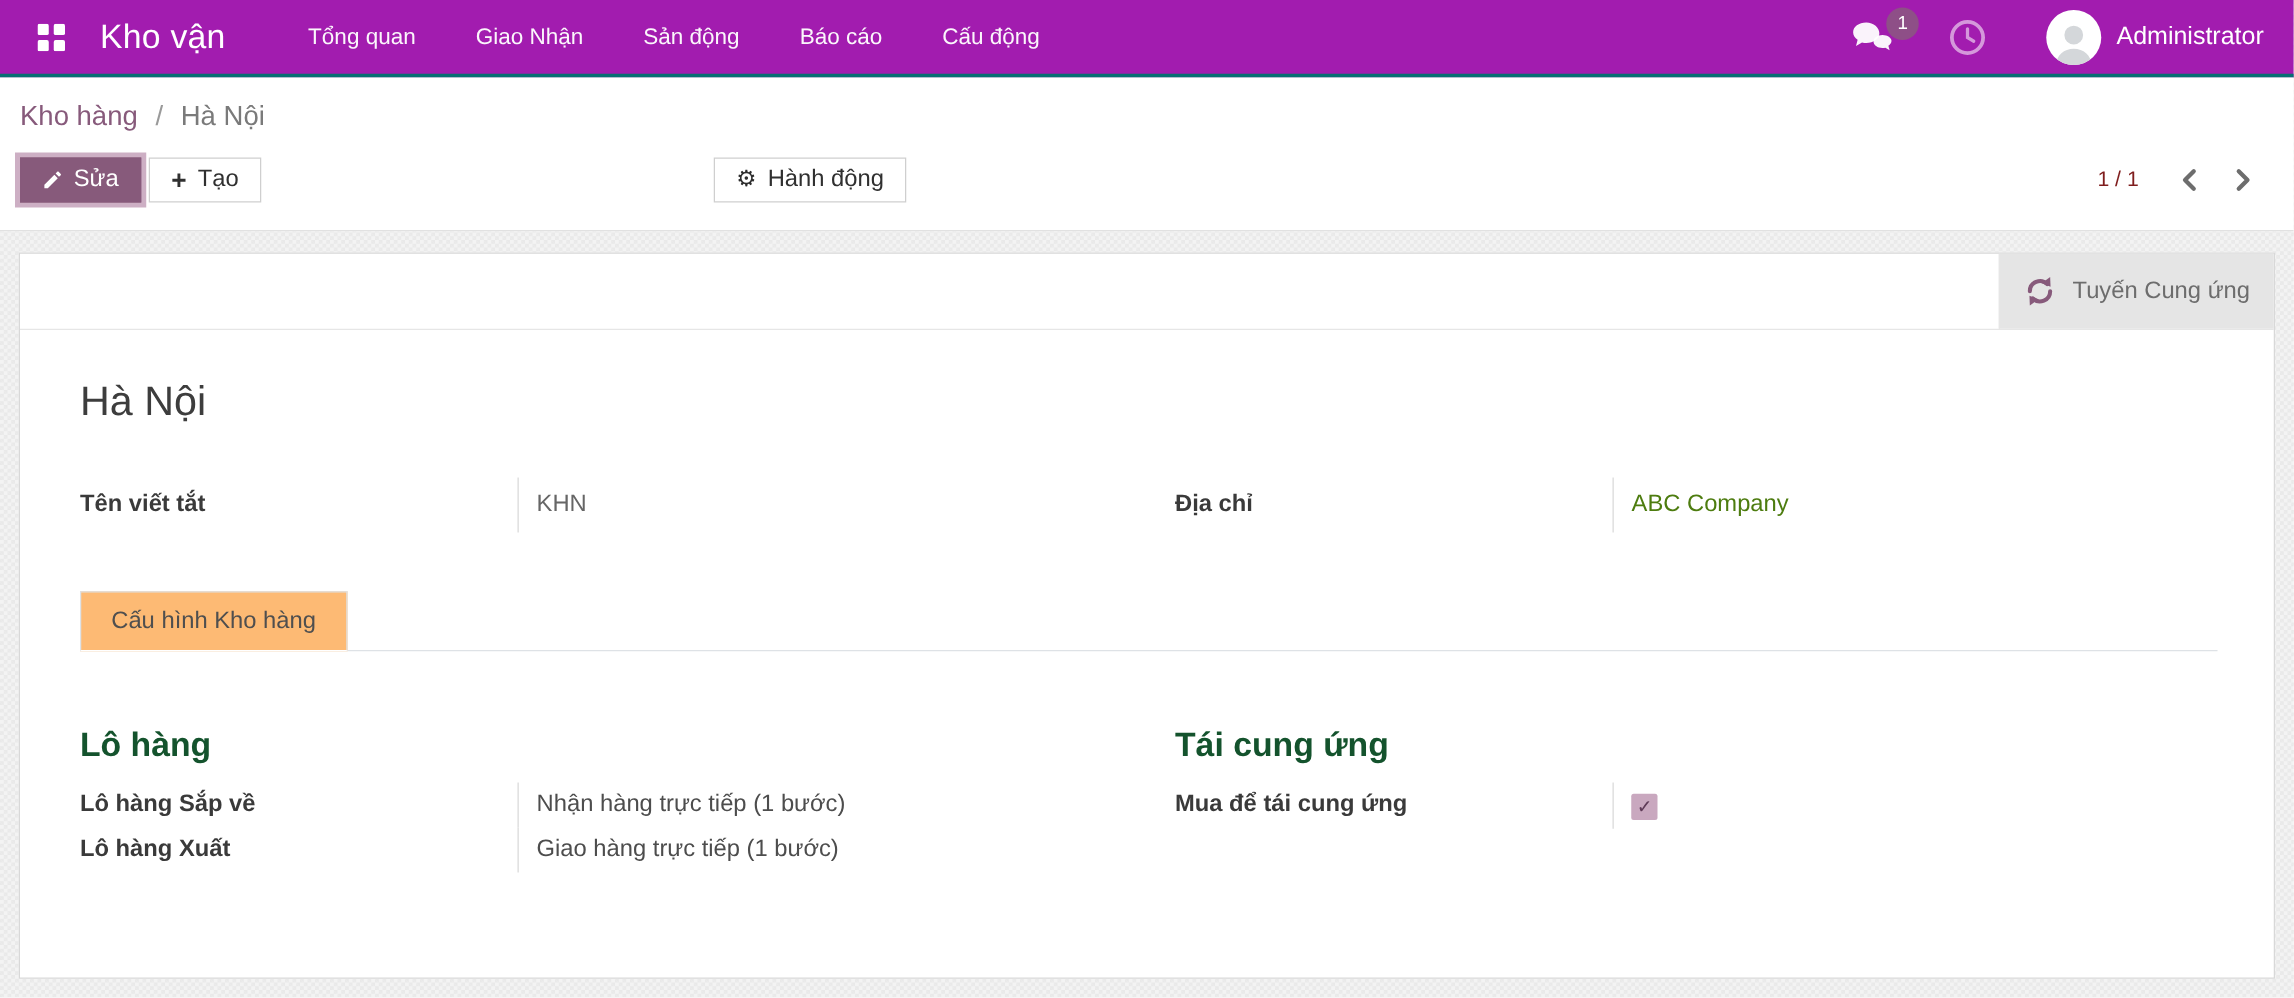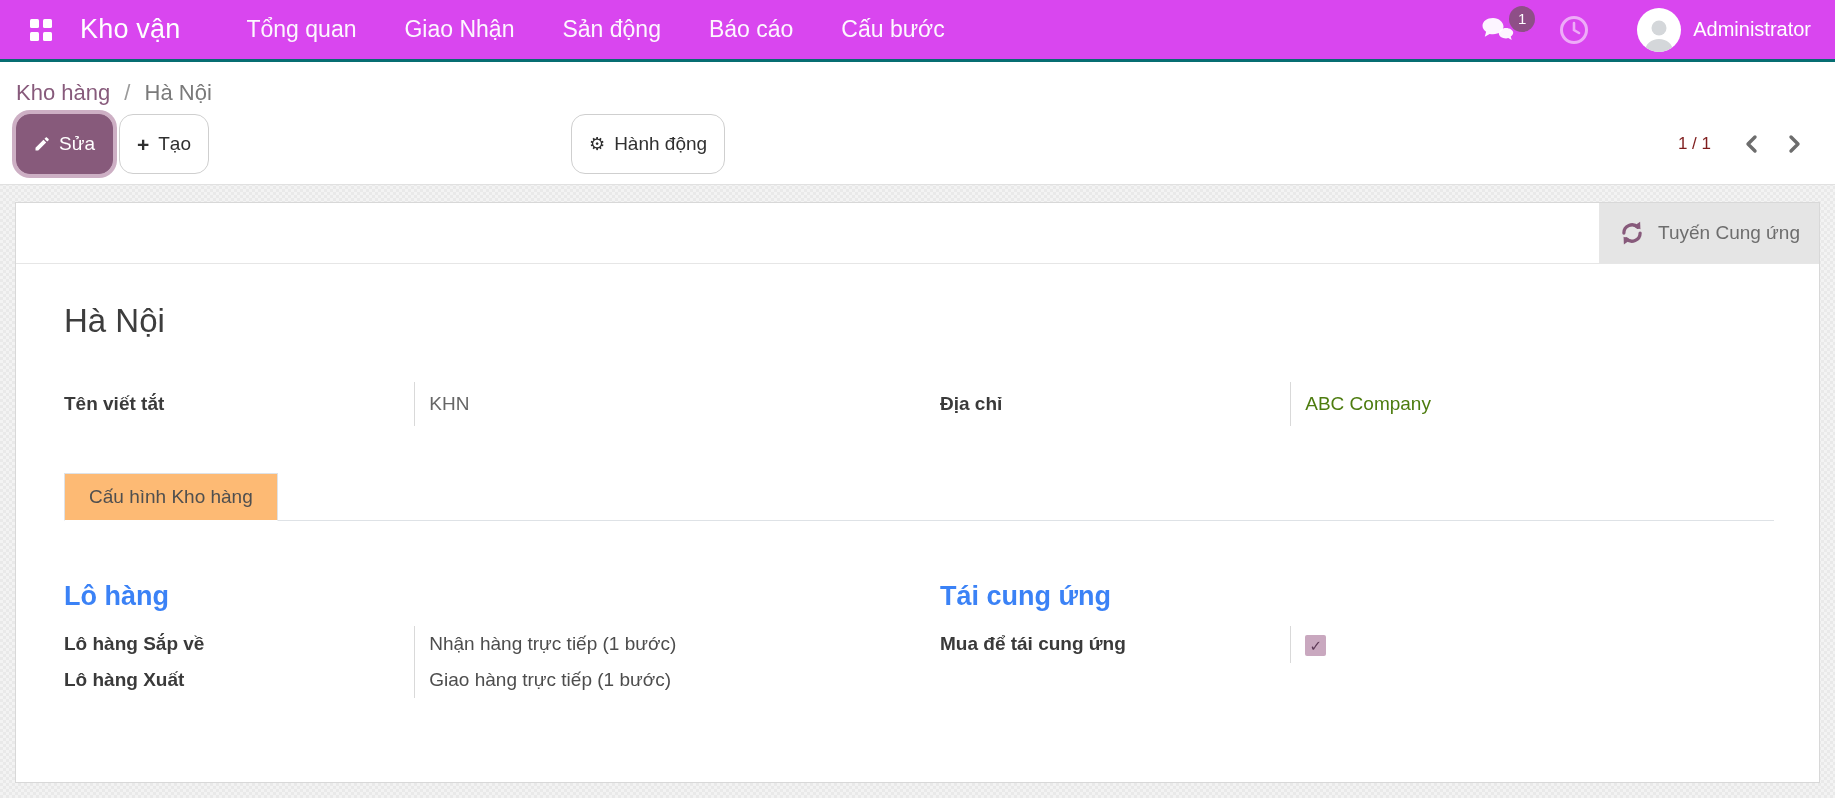--- a/index.html
+++ b/index.html
@@ -7,48 +7,48 @@
     font-family:"Liberation Sans","DejaVu Sans",sans-serif; }
   body {
     background-color:#f3f3f3;
     background-image:
       linear-gradient(45deg,#e9e9e9 25%,transparent 25%,transparent 75%,#e9e9e9 75%),
       linear-gradient(45deg,#e9e9e9 25%,transparent 25%,transparent 75%,#e9e9e9 75%);
     background-size:6px 6px; background-position:0 0,3px 3px;
   }
 
   
-  .navbar { height:62px; background:#d946ef; border-bottom:3px solid #076e72;
+  .navbar { height:62px; background:#a21caf; border-bottom:3px solid #076e72;
     display:flex; align-items:center; color:#fff; padding:0 24px; }
   .apps-toggle { width:34px; height:34px; display:flex; align-items:center; justify-content:center;
     cursor:pointer; margin-right:22px; }
   .brand { font-size:27px; font-weight:500; margin-right:64px; cursor:pointer; letter-spacing:.2px; }
-  .menu { display:flex; align-items:center; gap:44px; font-size:23px;justify-content:center; }
+  .menu { display:flex; align-items:center; gap:44px; font-size:18px;justify-content:center; }
   .menu-item { cursor:pointer; opacity:.96; padding:6px 2px; }
   .nav-right { margin-left:auto; display:flex; align-items:center; gap:30px; }
   .msg-wrap { position:relative; cursor:pointer; display:flex; align-items:center; }
   .badge { position:absolute; top:-10px; right:-20px; min-width:26px; height:26px; border-radius:13px;
     background:#8e4f87; color:#fff; font-size:15px; display:flex; align-items:center; justify-content:center;
     padding:0 7px; }
   .activity-icon { cursor:pointer; display:flex; margin-left:14px; }
   .user-menu { display:flex; align-items:center; gap:12px; cursor:pointer; margin-left:18px; }
   .avatar { width:44px; height:44px; border-radius:50%; background:#ffffff; overflow:hidden;
     display:flex; align-items:flex-end; justify-content:center; }
   .user-name { font-size:20px; }
 
   
   .o-header { background:#fff; border-bottom:1px solid #e1e1e1; padding:16px 0 16px 0; }
   .breadcrumb { font-size:22px; padding:2px 16px 14px 16px; }
   .bc-link { color:#875A7B; cursor:pointer; }
   .bc-sep { color:#9a9a9a; margin:0 8px; }
   .bc-current { color:#7a7a7a; }
   .cp-row { display:flex; align-items:center; padding:0 22px 0 12px; height:48px; }
-  .btn { font-size:19px; height:60px; display:inline-flex; align-items:center; gap:9px;
+  .btn { font-size:19px; height:36px; display:inline-flex; align-items:center; gap:9px;
     padding:0 17px; border:1px solid #cfcfcf; background:#fff; color:#303030;
-    cursor:pointer; border-radius:14px; font-family:inherit;justify-content:space-between; }
+    cursor:pointer; border-radius:0; font-family:inherit;justify-content:space-between; }
   .btn-primary { background:#875A7B; border-color:#875A7B; color:#fff;
     box-shadow:0 0 0 4px #cdafc4; margin-left:4px; }
   .btn-create { margin-left:6px; }
   .btn-create .plus { font-weight:700; font-size:21px; line-height:1; }
   .btn-action { margin-left:362px; }
   .gear-glyph { font-family:"DejaVu Sans",sans-serif; font-size:18px; line-height:1; color:#2e2e2e; }
   .pager { margin-left:auto; display:flex; align-items:center; gap:8px; }
   .pager-value { font-size:17px; color:#7f1d1d; cursor:pointer; margin-right:14px; }
   .pager-btn { background:none; border:none; cursor:pointer; padding:6px 10px; display:flex; }
 
@@ -68,21 +68,21 @@
   .field-value { flex:1; border-left:1px solid #d9d9d9; padding:11px 0 11px 14px;
     font-size:19px; color:#666; }
   .link { color:#4d7c0f; cursor:pointer; }
 
   .notebook { margin-top:46px; }
   .nb-header { border-bottom:1px solid #dee2e6; display:flex; }
   .nb-tab { background:#fdba74; border:1px solid #dee2e6; border-bottom:1px solid #fff;
     transform:translateY(1px); padding:12px 24px; font-size:19px; color:#4f4f4f; cursor:pointer; }
   .nb-body { padding-top:60px; }
 
-  .group-title { color:#3b82f6; font-size:27px; font-weight:600; margin-bottom:14px; }
+  .group-title { color:#14532d; font-size:27px; font-weight:600; margin-bottom:14px; }
   .inner-row .field-label { padding:7px 0; font-size:19px; }
   .inner-row .field-value { padding:7px 0 7px 14px; color:#4d4d4d; }
 
   .checkbox { width:21px; height:21px; background:#c9a8bf; border-radius:2px; margin-top:2px;
     display:flex; align-items:center; justify-content:center; cursor:pointer; }
   .checkbox .check-mark { color:#5e3a57; font-size:15px; font-weight:700; line-height:1; }
 </style>
 </head>
 <body>
 
@@ -94,21 +94,21 @@
       <rect x="0" y="13" width="9" height="9" rx="1.5" fill="#fff"></rect>
       <rect x="13" y="13" width="9" height="9" rx="1.5" fill="#fff"></rect>
     </svg>
   </div>
   <div class="brand">Kho vận</div>
   <div class="menu">
     <span class="menu-item">Tổng quan</span>
     <span class="menu-item">Giao Nhận</span>
     <span class="menu-item">Sản động</span>
     <span class="menu-item">Báo cáo</span>
-    <span class="menu-item">Cấu bước</span>
+    <span class="menu-item">Cấu động</span>
   </div>
   <div class="nav-right">
     <div class="msg-wrap">
       <svg width="34" height="28" viewBox="0 0 34 28">
         <path fill="#fff" d="M12 2C6 2 1.5 5.4 1.5 9.7c0 2.4 1.4 4.6 3.6 6l-1.3 5 4.8-2.8c1.1.3 2.2.4 3.4.4 6 0 10.5-3.4 10.5-7.7S18 2 12 2z" opacity=".95"></path>
         <path fill="#fff" d="M25 12c-4 0-7.2 2.3-7.2 5.2 0 2.9 3.2 5.2 7.2 5.2.8 0 1.6-.1 2.3-.3l3.4 2-1-3.5c1.5-1 2.5-2.4 2.5-4 0-2.3-3.2-4.6-7.2-4.6z" opacity=".95"></path>
       </svg>
       <span class="badge">1</span>
     </div>
     <div class="activity-icon">

